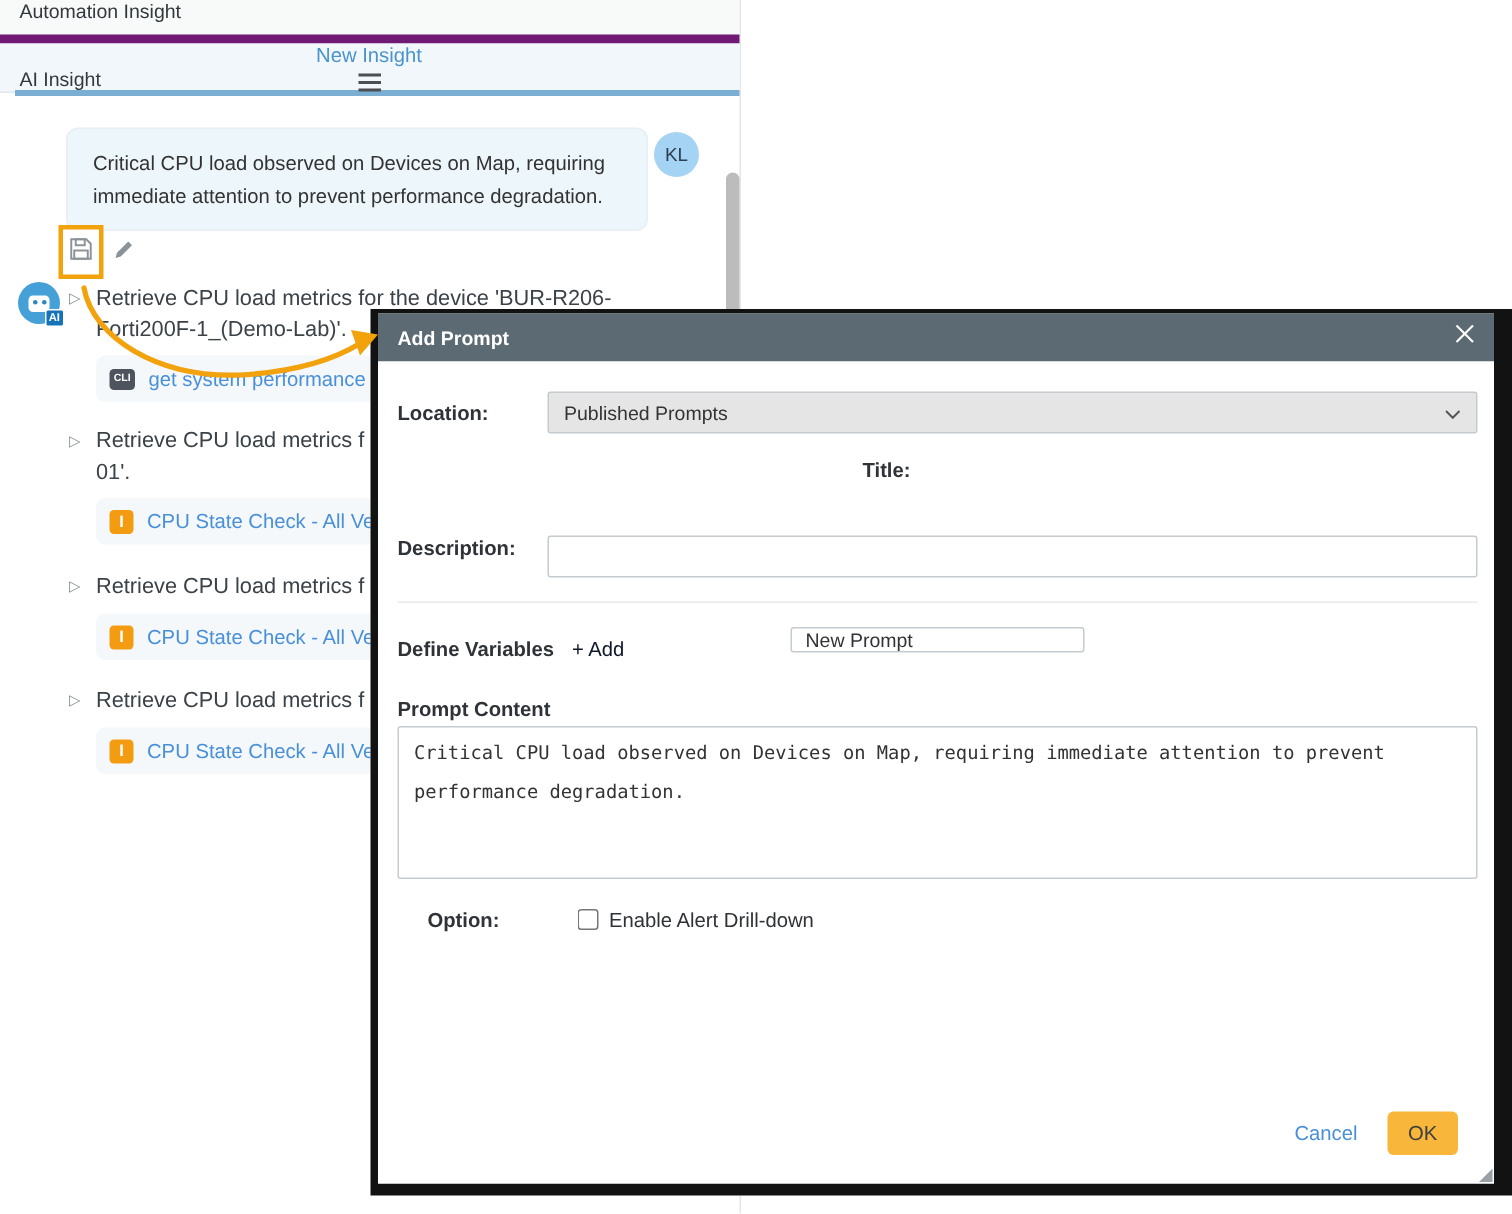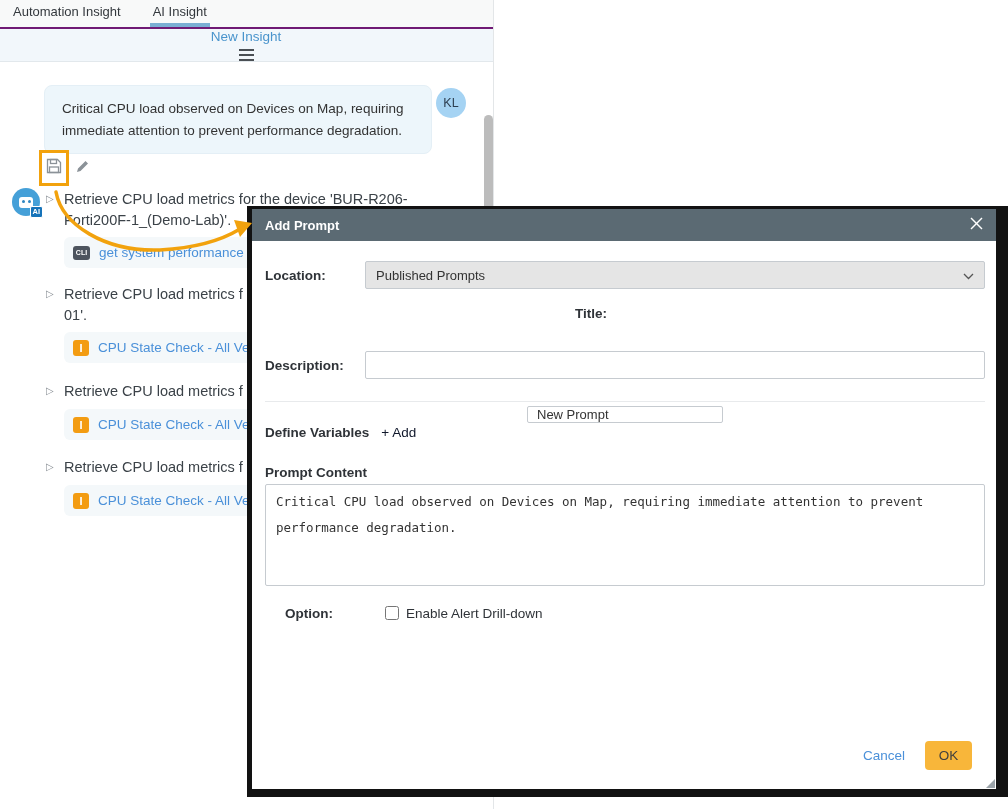--- a/index.html
+++ b/index.html
@@ -1,21 +1,21 @@
 <!DOCTYPE html>
 <html><head>
 <meta charset="utf-8">
 <style>
   * { margin:0; padding:0; box-sizing:border-box; }
   html,body { width:1008px; height:809px; background:#fff; font-family:"Liberation Sans",sans-serif; overflow:hidden; }
   #stage { position:relative; width:1008px; height:809px; background:#fff; }
 
   
   #panel { position:absolute; left:0; top:0; width:494px; height:809px; background:#fff; border-right:1px solid #e3e6e8; }
-  .tabbar { height:29px; background:#f8f9f9; border-bottom:2px solid #701a75; display:flex; align-items:stretch; padding-left:10px; gap:26px; }
+  .tabbar { height:29px; background:#f8f9f9; border-bottom:6px solid #701a75; display:flex; align-items:stretch; padding-left:10px; gap:26px;flex-direction:column; }
   .tab { font-size:13px; color:#33383d; display:flex; align-items:center; padding:0 3px; border-bottom:4px solid transparent; cursor:default; }
   .tab.active { border-bottom-color:#7aaed3; }
   .toolbar { height:33px; background:#f2f7fb; border-bottom:1px solid #e2e8ec; display:flex; align-items:center; justify-content:space-between; padding:0 14px 0 13px;flex-direction:column; }
   .toolbar-title { color:#4a94cc; font-size:13.5px; }
   .hamburger { width:15px; display:flex; flex-direction:column; gap:3px; }
   .hamburger i { display:block; height:2px; background:#4a4f54; }
 
   .bubble { position:absolute; left:44px; top:85px; width:388px; background:#edf6fb; border:1px solid #e4eff6; border-radius:8px; padding:12px 17px; font-size:13.5px; color:#333; line-height:1.6; }
   .avatar { position:absolute; left:436px; top:88px; width:30px; height:30px; border-radius:50%; background:#a5d3f3; color:#2c3e50; font-size:12.5px; display:flex; align-items:center; justify-content:center; }
 
@@ -46,21 +46,21 @@
   .sliver { position:absolute; left:845px; top:210px; width:160px; height:8px; overflow:hidden; background:repeating-linear-gradient(90deg,#20262b 0 5px,transparent 5px 9px); }
   .sliver i { position:absolute; left:2px; top:2px; width:12px; height:3px; background:#3f8f4f; }
 
   
   #dialog { position:absolute; left:247px; top:206px; width:761px; height:591px; background:#fff; border:5px solid #121212; border-top-width:3px; border-bottom-width:8px; border-right-width:12px; z-index:20; }
   .dlg-header { height:32px; background:#5b6a73; color:#fff; display:flex; align-items:center; justify-content:space-between; padding:0 13px; }
   .dlg-title { font-size:13px; font-weight:bold; }
   .dlg-body { position:absolute; top:32px; left:0; right:0; bottom:0; background:#fff; }
   .row { position:absolute; left:13px; right:11px; height:28px; display:flex; align-items:center; }
   .lbl { width:100px; flex:0 0 100px; font-size:13.5px; font-weight:bold; color:#2f3338; }
-  .txt-input { flex:1; height:28px; border:1px solid #c6cbd0; border-radius:2px; font-size:13px; color:#333; padding:0 9px; font-family:"Liberation Sans",sans-serif; outline:none; background:#fff; }
+  .txt-input { flex:1; height:28px; border:1px solid #c6cbd0; border-radius:2px; font-size:13px; color:#333; padding:0 9px; font-family:"Liberation Sans",sans-serif; outline:none; background:#fff;margin-top:12px; }
   .select { flex:1; height:28px; border:1px solid #c6cbd0; border-radius:2px; display:flex; align-items:center; justify-content:space-between; padding:0 10px; font-size:13px; color:#333; background:#e5e5e5; cursor:default; }
   .divider { position:absolute; left:13px; right:11px; top:160px; height:1px; background:#e8eaec; }
   .dv-row { position:absolute; left:13px; top:184px; display:flex; align-items:center; gap:12px; }
   .dv-label { font-size:13.5px; font-weight:bold; color:#2f3338; }
   .add-link { font-size:13.5px; color:#0f172a; cursor:pointer; }
   .pc-label { position:absolute; left:13px; top:224px; font-size:13.5px; font-weight:bold; color:#2f3338; }
   .pc-area { position:absolute; left:13px; right:11px; top:243px; height:102px; border:1px solid #c6cbd0; border-radius:2px; resize:none; font-family:"DejaVu Sans Mono",monospace; font-size:12.5px; line-height:2.1; color:#333; padding:4px 10px; outline:none; }
   .opt-row { position:absolute; left:13px; right:11px; top:362px; height:20px; display:flex; align-items:center;margin-left:20px; }
   .opt-row input { width:14px; height:14px; margin:0; }
   .opt-text { font-size:13.5px; color:#2f3338; margin-left:7px; }

